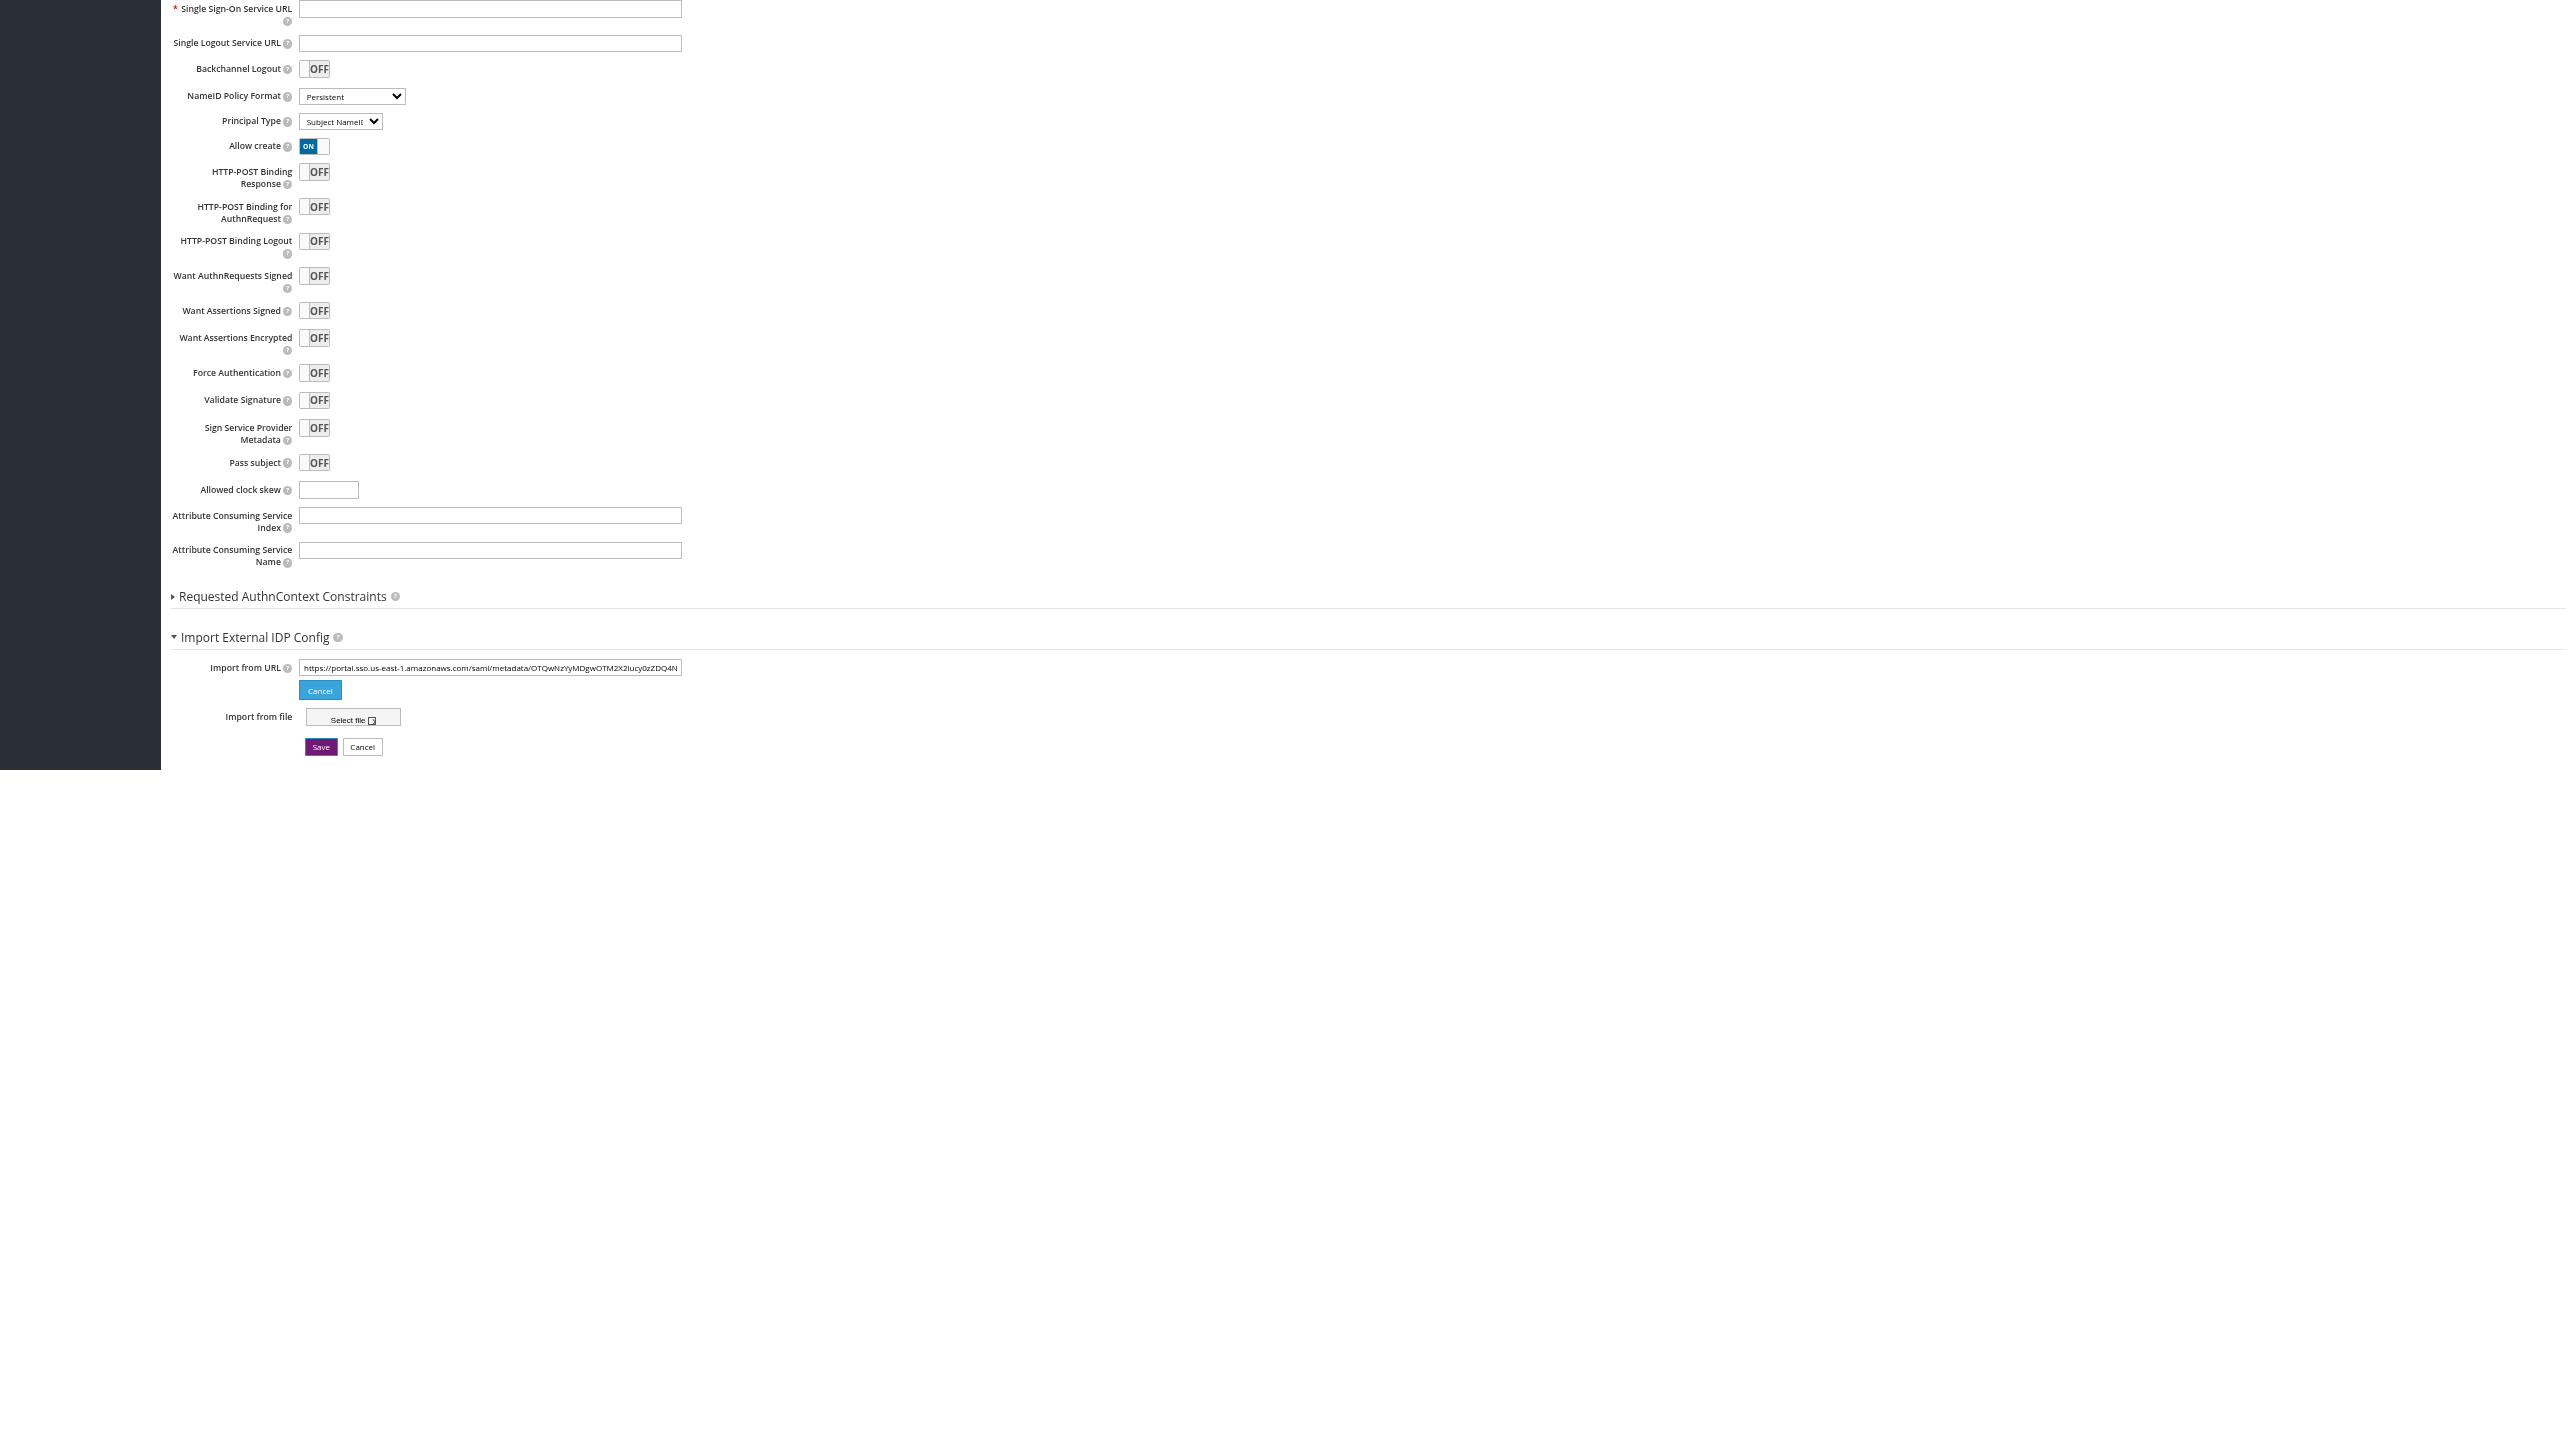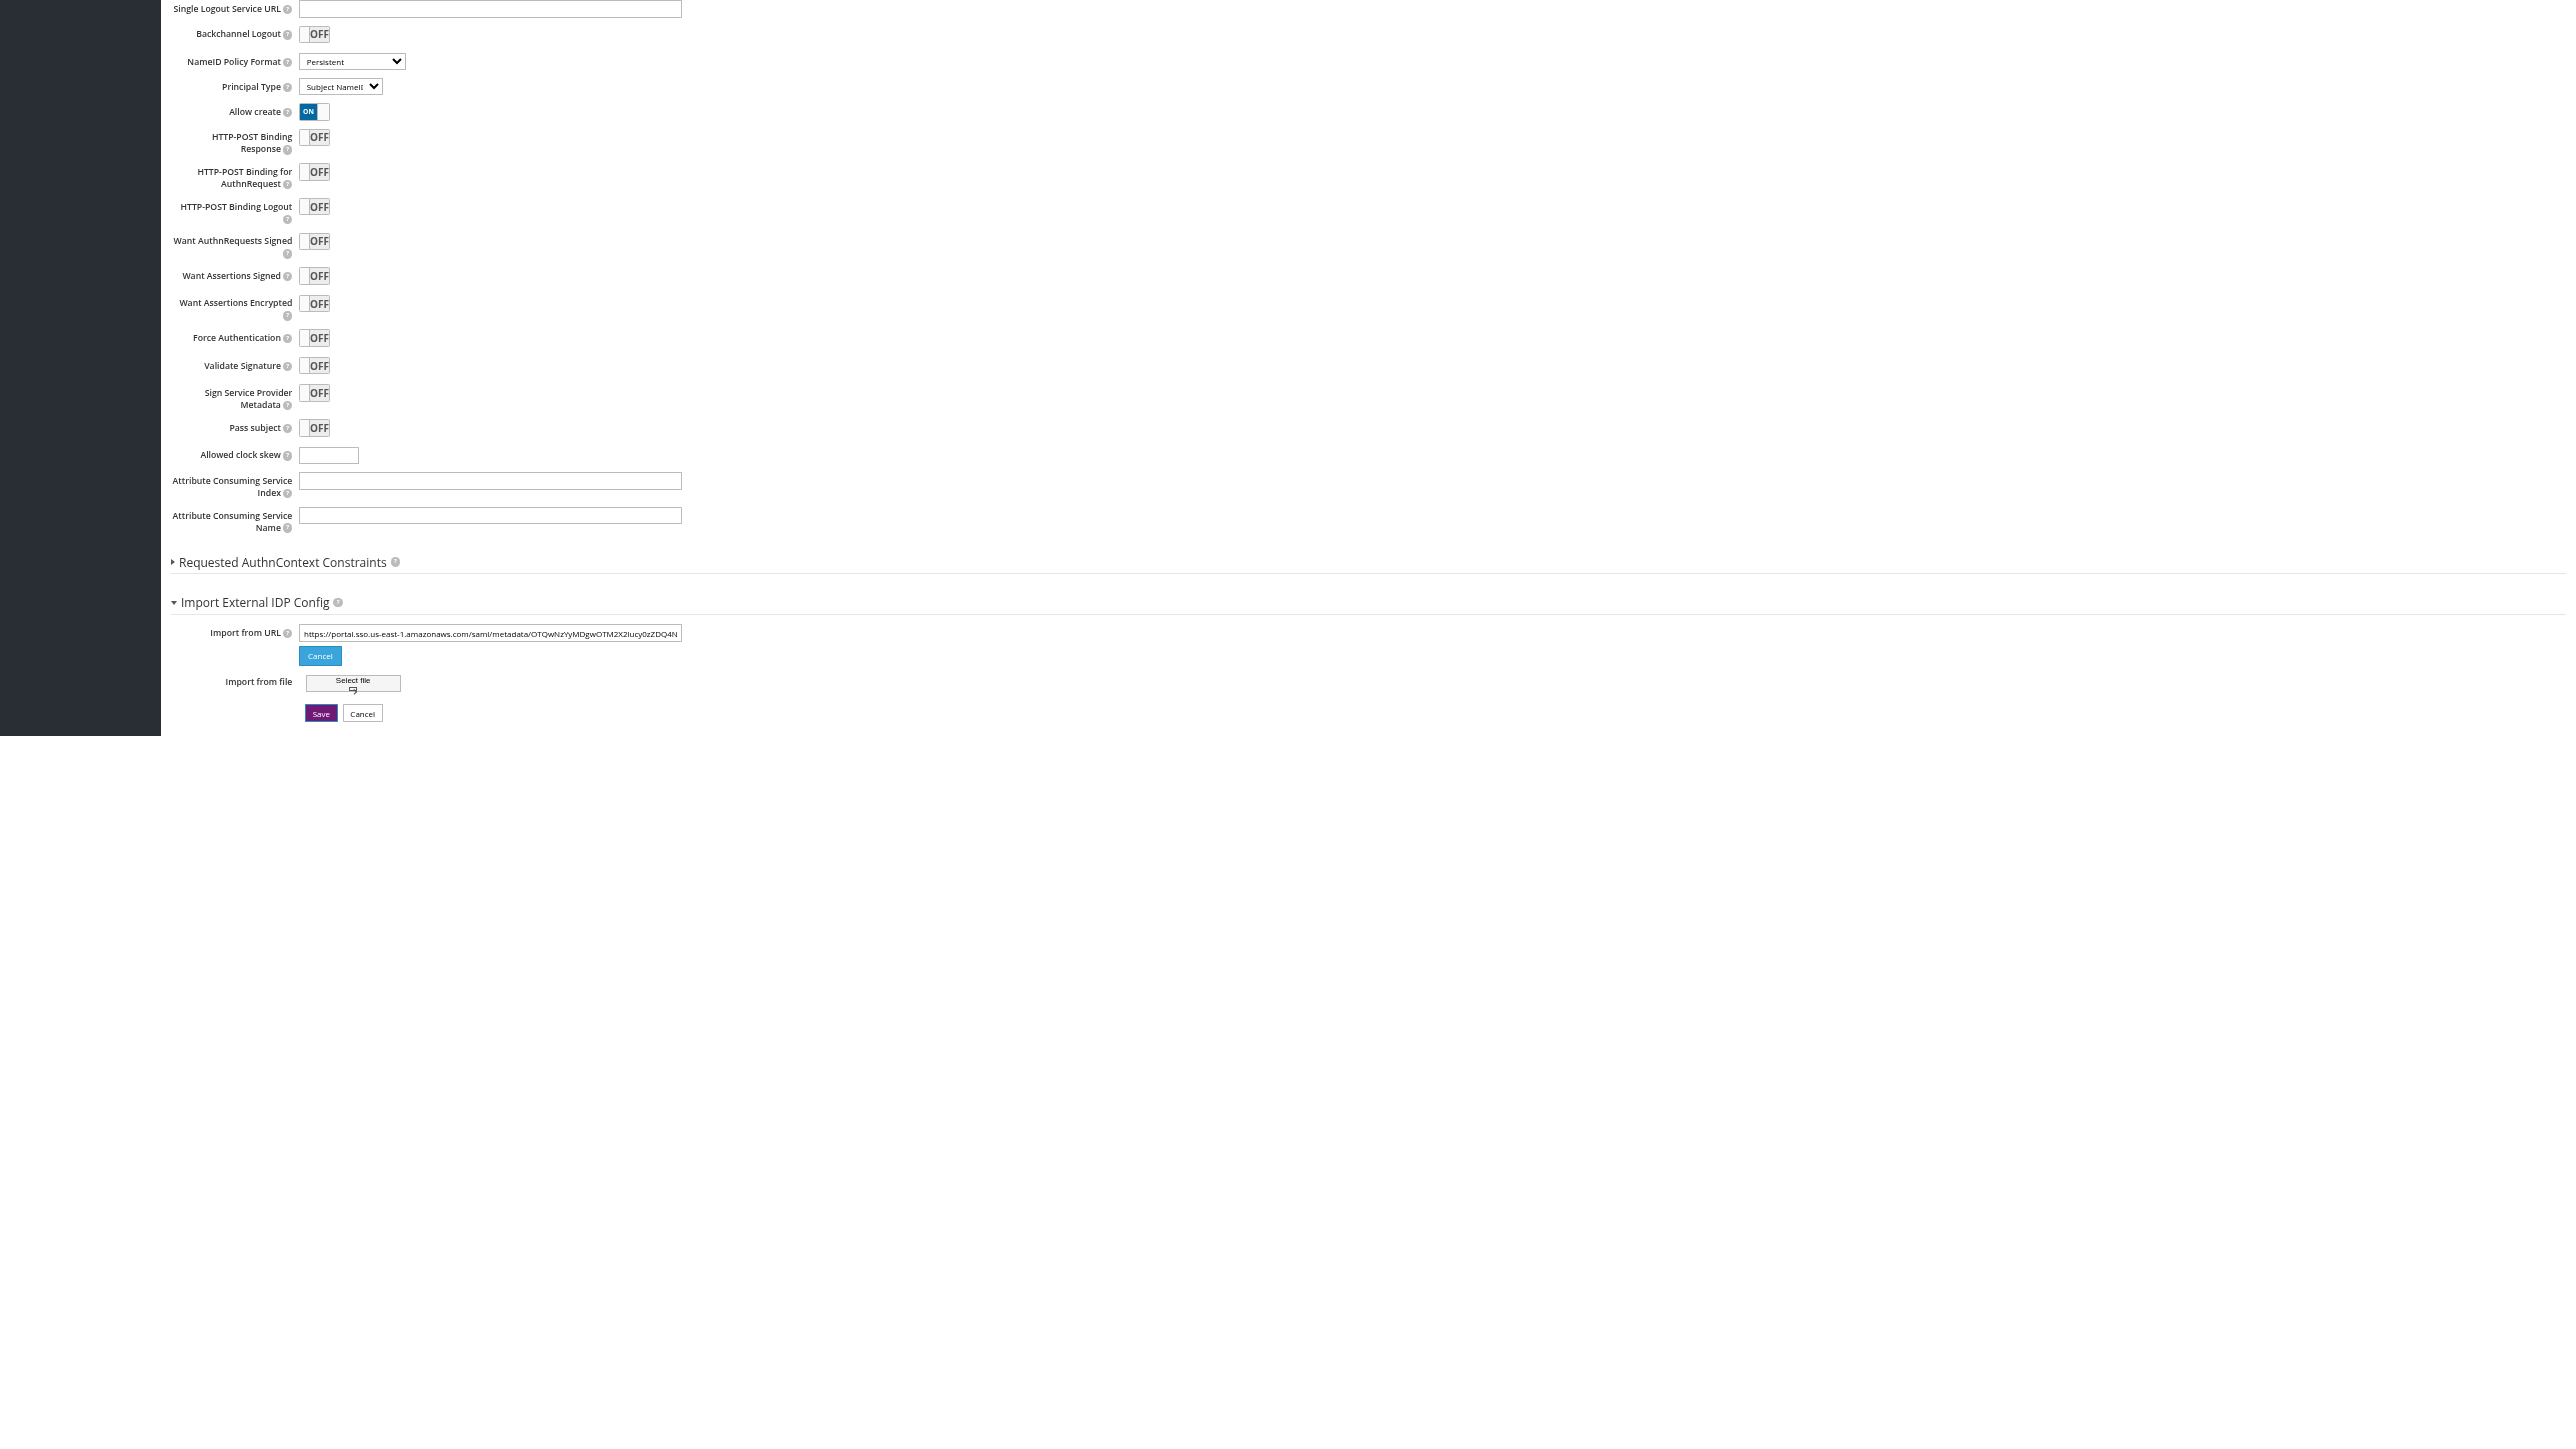--- a/index.html
+++ b/index.html
@@ -28,34 +28,38 @@
 .section { margin-top: 20px; }
 .section-head { display: flex; align-items: center; border-bottom: 0.7px solid #e5e5e5; padding-bottom: 2.7px; margin-bottom: 9.4px; cursor: pointer; }
 .section-head h2 { font-size: 12px; font-weight: 400; color: #333; }
 .caret { display: inline-block; width: 0; height: 0; margin-right: 4px; }
 .caret.right { border-top: 3.4px solid transparent; border-bottom: 3.4px solid transparent; border-left: 4px solid #555; }
 .caret.down { border-left: 3.4px solid transparent; border-right: 3.4px solid transparent; border-top: 4px solid #555; }
 .btn { display: inline-block; padding: 3.4px 8px; font-size: 8px; border: 0.7px solid #bbb; background: #fff; cursor: pointer; border-radius: 0.7px; font-family: inherit; }
 .btn.primary { background: #39a5dc; color: #fff; border-color: #2b8cbe; }
 .btn.save { background: #701a75; color: #fff; border-color: #2b8cbe; padding: 2.7px 6.7px; }
 .btn.cancel { padding: 2.7px 6.7px; }
-.file-btn { width: 95px; height: 17.5px; border: 0.7px solid #bbb; background: #f5f5f5; cursor: pointer; font-size: 8px; display: inline-flex; align-items: center; justify-content: center; gap: 2.7px; margin-left: 6.7px; flex-direction: column; }
+.file-btn { width: 95px; height: 17.5px; border: 0.7px solid #bbb; background: #f5f5f5; cursor: pointer; font-size: 8px; display: inline-flex; align-items: flex-end; justify-content: center; gap: 2.7px; margin-left: 6.7px; }
 .file-icon { display: inline-block; width: 7.4px; height: 7.4px; border: 0.7px solid #555; position: relative; }
 .file-icon::after { content: ""; position: absolute; top: 1.3px; left: 2.7px; width: 3.4px; height: 3.4px; border-top: 0.7px solid #555; border-right: 0.7px solid #555; transform: rotate(45deg) translate(-0.7px, 0.7px); }
 .actions-row { margin-top: 12px; margin-left: 134px; }
 .actions-row .btn { margin-right: 2.7px; }
 .import-btn-row { margin-top: 4px; }
 </style>
 </head>
 <body>
 
 <div class="layout">
   <aside class="sidebar"></aside>
   <main class="main">
 
+    <div class="form-row">
+      <div class="label-col"><span class="req">*</span> <span>Single Sign-On Service URL</span><span class="help-icon">?</span></div>
+      <div class="control-col"><input type="text" class="text-input wide" value="" style=""></div>
+    </div>
 
     <div class="form-row">
       <div class="label-col"><span>Single Logout Service URL</span><span class="help-icon">?</span></div>
       <div class="control-col"><input type="text" class="text-input wide" value="" style=""></div>
     </div>
 
     <div class="form-row">
       <div class="label-col"><span>Backchannel Logout</span><span class="help-icon">?</span></div>
       <div class="control-col"><div class="toggle off">
             <span class="knob"></span>

